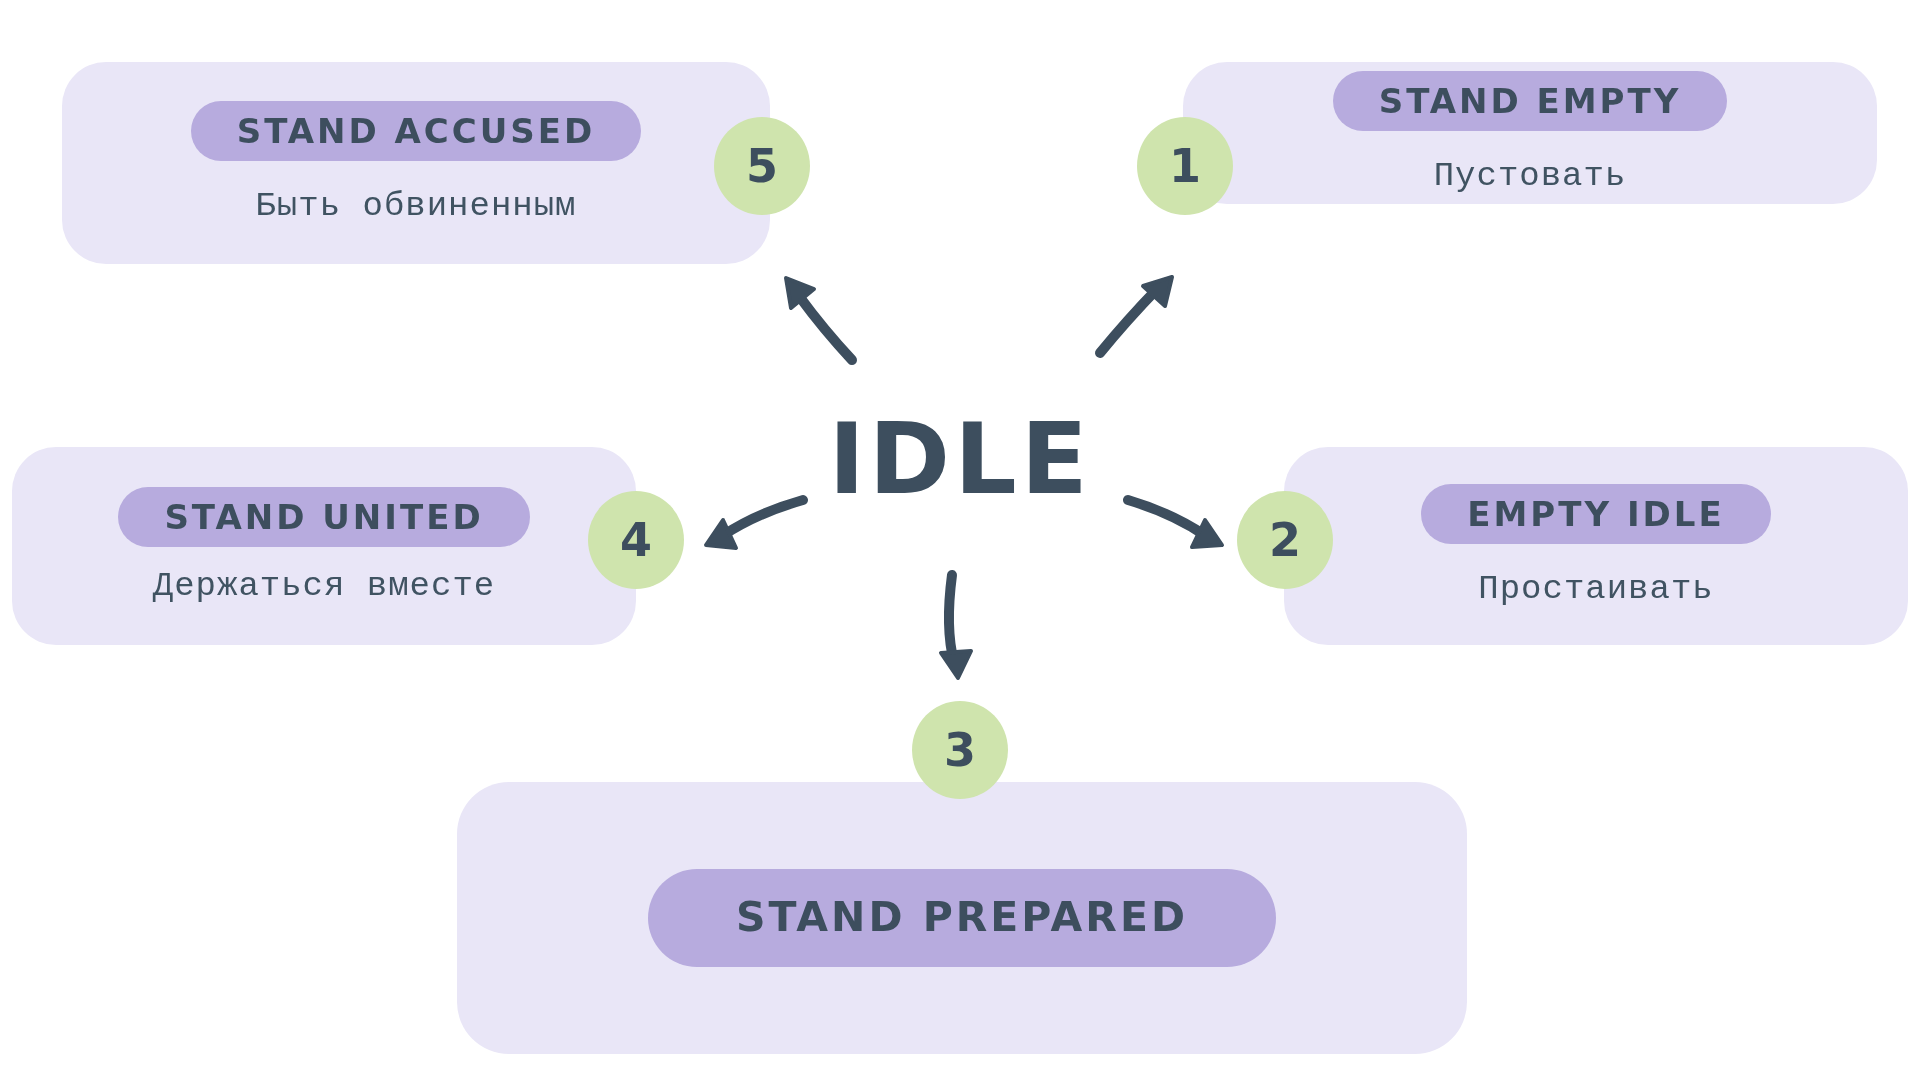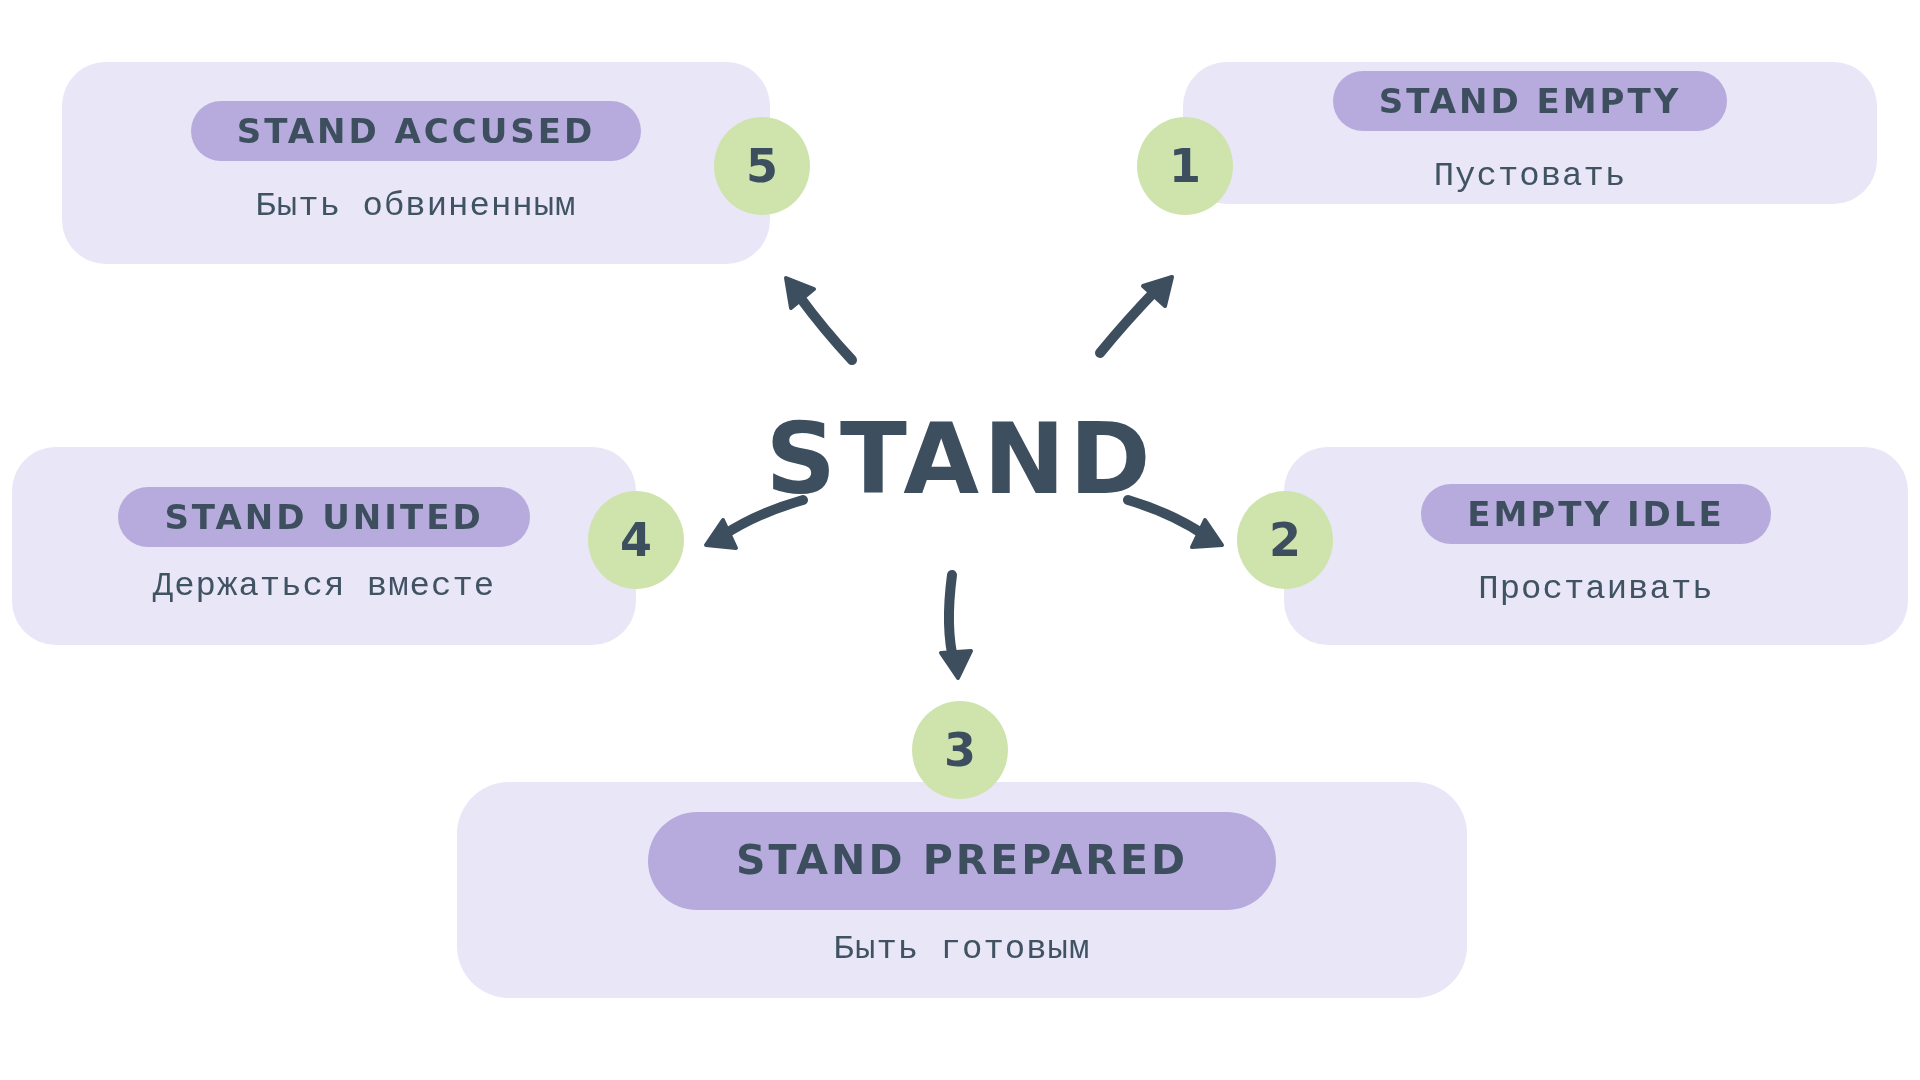--- a/index.html
+++ b/index.html
@@ -41,21 +41,21 @@
     display: flex;
     flex-direction: column;
     align-items: center;
     justify-content: center;
     gap: 26px;
   }
   .card-tl { left: 62px;   top: 62px;  width: 708px;  height: 202px; }
   .card-tr { left: 1183px; top: 62px;  width: 694px;  height: 142px; }
   .card-ml { left: 12px;   top: 447px; width: 624px;  height: 198px; gap: 20px; }
   .card-mr { left: 1284px; top: 447px; width: 624px;  height: 198px; }
-  .card-b  { left: 457px;  top: 782px; width: 1010px; height: 216px; border-radius: 52px; gap: 20px; }
+  .card-b  { left: 457px;  top: 782px; width: 1010px; height: 272px; border-radius: 52px; gap: 20px; }
   .pill {
     background: #b7abde;
     border-radius: 32px;
     padding: 10px 46px;
     font-size: 34px;
     font-weight: bold;
     letter-spacing: 3px;
     color: #3d4e5e;
     white-space: nowrap;
     text-align: center;
@@ -127,21 +127,21 @@
     <g>
       <path class="shaft" d="M 1128 500 Q 1172 513 1206 536"></path>
       <path class="head" d="M 1222 545 L 1192 547 L 1205 520 Z"></path>
     </g>
     <g>
       <path class="shaft" d="M 952 575 Q 945 628 954 662"></path>
       <path class="head" d="M 958 678 L 941 653 L 971 651 Z"></path>
     </g>
   </svg>
 
-  <div class="center-word">STAND</div>
+  <div class="center-word">IDLE</div>
 
   <div class="card card-tl">
     <div class="pill">
       <span>STAND ACCUSED</span>
     </div>
     <div class="translation">Быть обвиненным</div>
   </div>
 
   <div class="card card-tr">
     <div class="pill">
@@ -161,21 +161,20 @@
     <div class="pill">
       <span>EMPTY IDLE</span>
     </div>
     <div class="translation">Простаивать</div>
   </div>
 
   <div class="card card-b">
     <div class="pill pill-large">
       <div>STAND PREPARED</div>
     </div>
-    <div class="translation">Быть готовым</div>
   </div>
 
   <div class="badge badge-5">5</div>
   <div class="badge badge-1">1</div>
   <div class="badge badge-4">4</div>
   <div class="badge badge-2">2</div>
   <div class="badge badge-3">3</div>
 
 </div>
 

